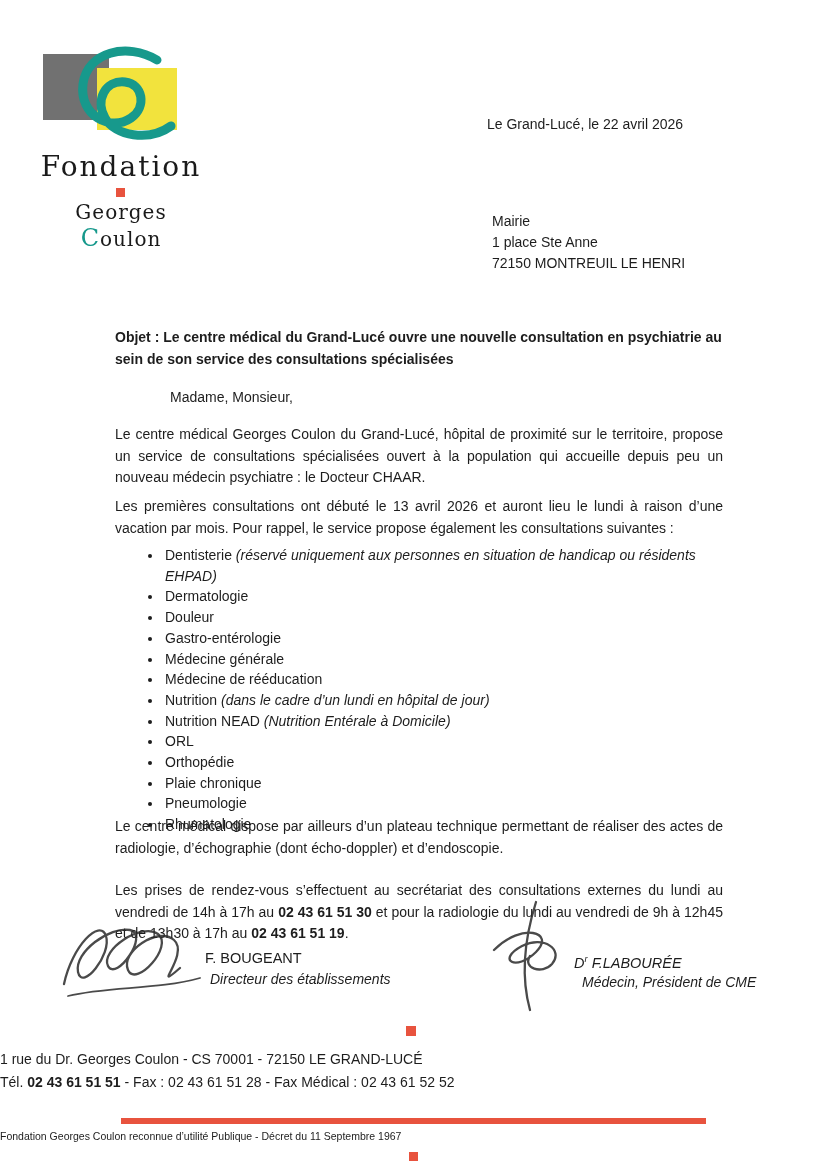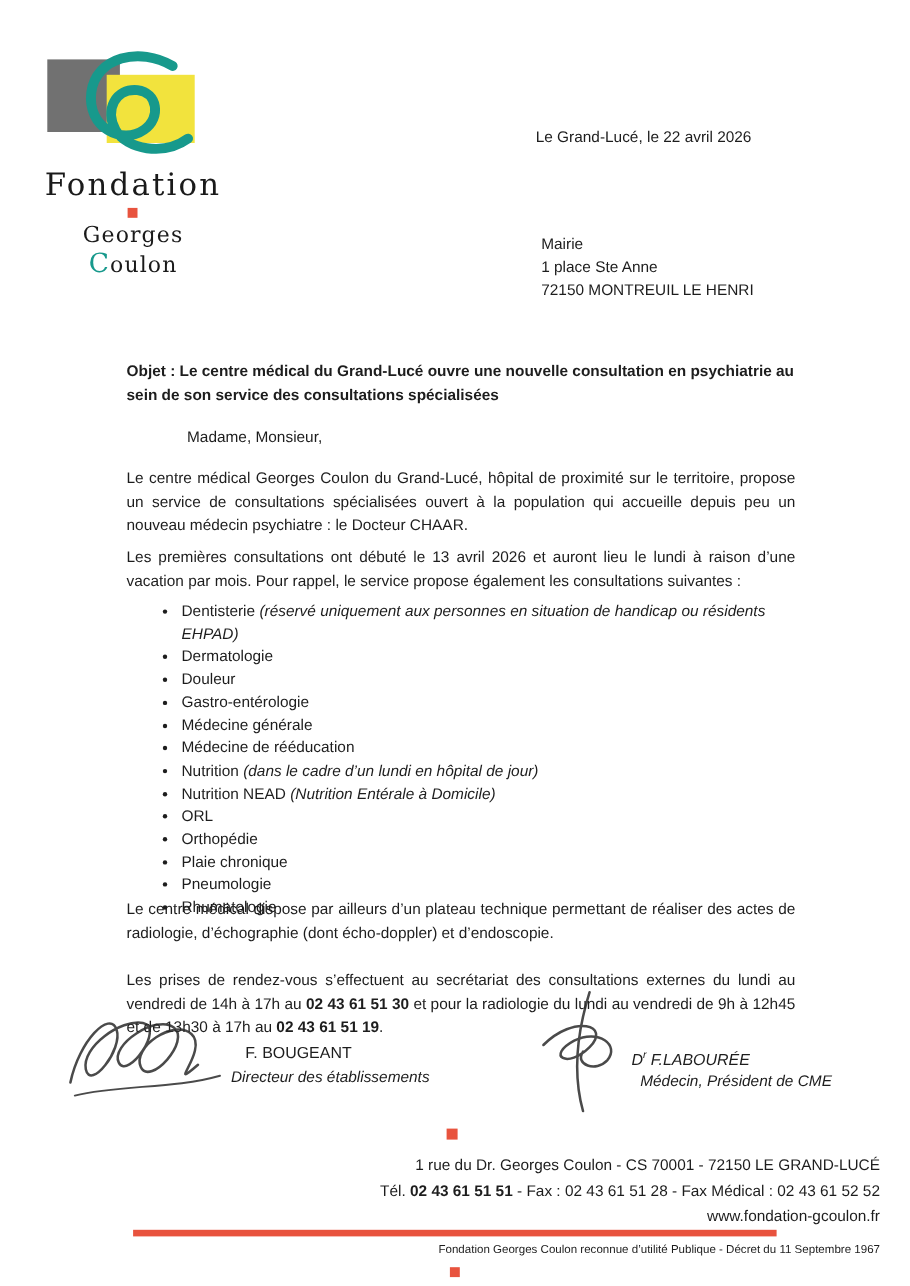--- a/index.html
+++ b/index.html
@@ -54,31 +54,31 @@
     font-size:14px; line-height:20.7px;
     list-style:disc; padding-left:48px;
   }
   .bullet-list li { padding-left:2px; }
 
   
   .sig-svg { stroke:#2b2b2b; fill:none; opacity:.85; }
   .sig-name { font-size:14.5px; }
   .sig-title { font-size:14px; font-style:italic; }
   .sig-left-svg { left:58px; top:912px; }
-  .sig-left-name { left:205px; top:950px;margin-left:18px; }
+  .sig-left-name { left:205px; top:950px; }
   .sig-left-title { left:210px; top:971px; }
   .sig-right-svg { left:478px; top:898px; }
   .sig-right-name { left:574px; top:953px;font-style:italic; }
   .sig-right-title { left:582px; top:974px; }
   sup { font-size:0.65em; }
 
   
   .red-sq { background:#e8533e; }
   .footer-square { left:406px; top:1026px; width:10px; height:10px; }
-  .footer-line { left:0; width:800px; text-align:right; font-size:14px; }
+  .footer-line { left:0; width:800px; text-align:left; font-size:14px; }
   .footer-address { top:1051px; }
   .footer-contact { top:1074px; }
   .footer-website { top:1097px; }
   .footer-bar { left:121px; top:1118px; width:585px; height:6px; background:#e8533e; }
   .footer-legal { top:1130px; font-size:10.5px; }
   .footer-bottom-square { left:409px; top:1152px; width:9px; height:9px; }
 </style>
 </head>
 <body>
 
@@ -139,18 +139,17 @@
   <svg class="abs sig-right-svg sig-svg" width="104" height="116" viewBox="0 0 104 116">
     <path d="M58,4 C48,36 42,76 52,112" stroke-width="2.3" stroke-linecap="round"></path>
     <path d="M16,52 C44,24 78,34 58,54 C38,74 18,62 44,48 C66,37 86,52 74,66 C64,77 44,70 52,58" stroke-width="2.3" stroke-linecap="round"></path>
   </svg>
   <div class="abs sig-name sig-right-name"><span>D</span><sup>r</sup><span> F.LABOURÉE</span></div>
   <div class="abs sig-title sig-right-title">Médecin, Président de CME</div>
 
   <div class="abs red-sq footer-square"></div>
   <div class="abs footer-line footer-address">1 rue du Dr. Georges Coulon - CS 70001 - 72150 LE GRAND-LUCÉ</div>
   <div class="abs footer-line footer-contact"><span>Tél. </span><span style="font-weight: bold;">02 43 61 51 51</span><span> - Fax : 02 43 61 51 28 - Fax Médical : 02 43 61 52 52</span></div>
-  <div class="abs footer-line footer-website">www.fondation-gcoulon.fr</div>
   <div class="abs footer-bar"></div>
   <div class="abs footer-line footer-legal">Fondation Georges Coulon reconnue d’utilité Publique - Décret du 11 Septembre 1967</div>
   <div class="abs red-sq footer-bottom-square"></div>
 
 </div>
 
 </body></html>

